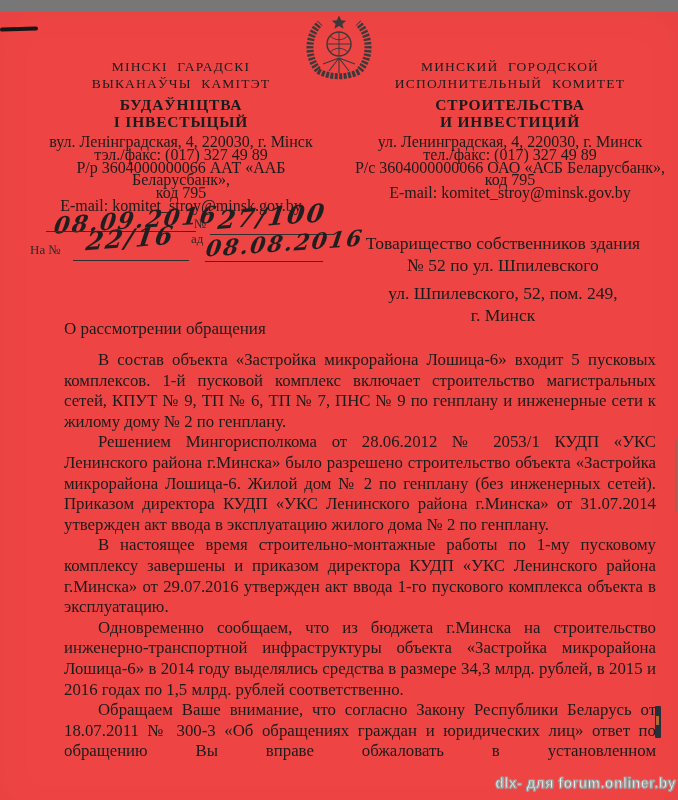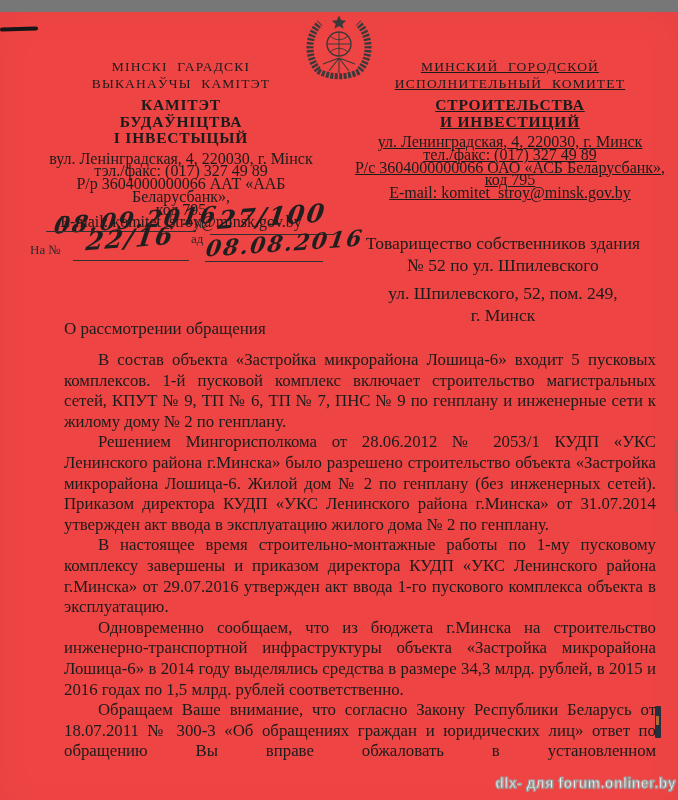--- a/index.html
+++ b/index.html
@@ -6,21 +6,21 @@
   html,body { background:#777; }
   .page{
     position:relative; width:678px; height:800px; margin:12px auto;
     background:#ef4444; overflow:hidden;
     font-family:"Liberation Serif", serif; color:#1b1b1b;
     box-shadow: inset 0 0 40px rgba(0,0,0,0.04);
   }
   
   .col{ position:absolute; text-align:center; }
   .col-left{ left:30px; top:47px; width:302px; }
-  .col-right{ left:348px; top:47px; width:324px;text-decoration:underline; }
+  .col-right{ left:348px; top:47px; width:324px; }
   .org-line{ font-size:13.5px; line-height:16.5px; letter-spacing:1.2px; word-spacing:5px; }
   .dept{ margin-top:5px; }
   .dept-line{ font-weight:bold; font-size:15.5px; line-height:16.5px; letter-spacing:0.8px; }
   .addr{ margin-top:6px; }
   .addr-line{ font-size:16px; line-height:12.8px; }
   .emblem{ position:absolute; left:303px; top:2px; width:72px; height:66px; }
   
   .refblock{ position:absolute; left:28px; top:192px; width:312px; height:68px; }
   .refblock .label{ position:absolute; font-size:13px; color:#2a2a2a; }
   .u{ position:absolute; border-bottom:1.6px solid #2f2f2f; height:0; }
@@ -78,21 +78,20 @@
         <path d="M36,44 L26,57 M36,44 L36,59 M36,44 L46,57 M36,44 L20,50 M36,44 L52,50" stroke-width="1.1"></path>
         <path d="M36,1.5 l2.2,4.8 5,0.4 -3.8,3.2 1.2,4.9 -4.6,-2.7 -4.6,2.7 1.2,-4.9 -3.8,-3.2 5,-0.4 z" fill="#3a3a3a" stroke="none"></path>
       </g>
     </svg>
   </div>
 
   <div class="col col-left">
     <div class="org-line">МІНСКІ ГАРАДСКІ</div>
     <div class="org-line">ВЫКАНАЎЧЫ КАМІТЭТ</div>
     <div class="dept">
-      <div class="dept-line">КАМІТЭТ</div>
       <div class="dept-line">БУДАЎНІЦТВА</div>
       <div class="dept-line">І ІНВЕСТЫЦЫЙ</div>
     </div>
     <div class="addr">
       <div class="addr-line">вул. Ленінградская, 4, 220030, г. Мінск</div>
       <div class="addr-line">тэл./факс: (017) 327 49 89</div>
       <div class="addr-line">Р/р 3604000000066 ААТ «ААБ Беларусбанк»,</div>
       <div class="addr-line">код 795</div>
       <div class="addr-line">E-mail: komitet_stroy@minsk.gov.by</div>
     </div>

